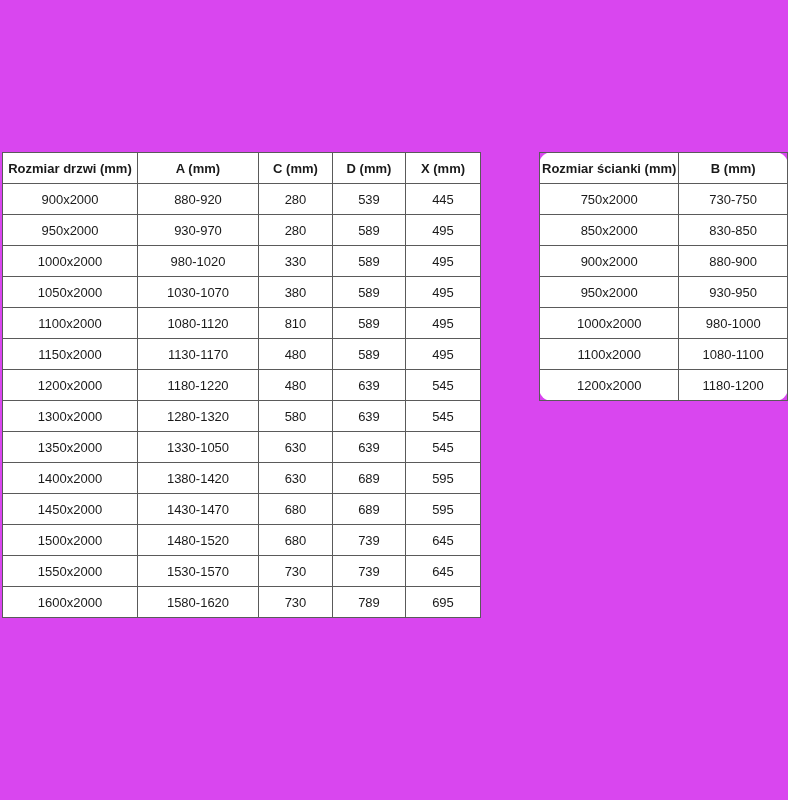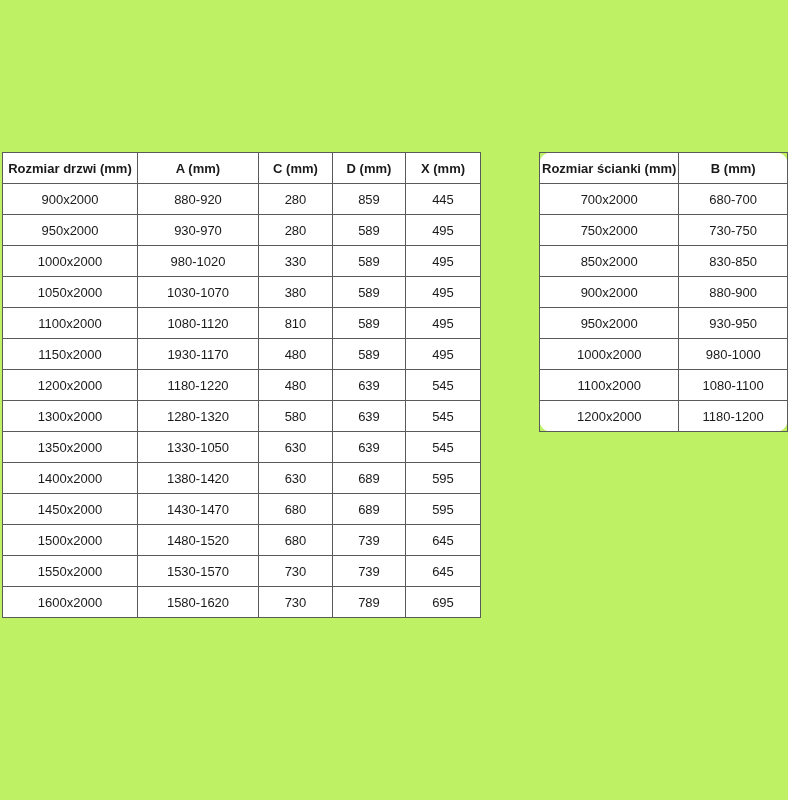--- a/index.html
+++ b/index.html
@@ -4,21 +4,21 @@
 <style>
   * { margin: 0; padding: 0; box-sizing: border-box; }
   html, body {
     width: 800px; height: 800px;
     background: #ffffff;
     font-family: "Liberation Sans", sans-serif;
   }
   .canvas {
     position: relative;
     width: 788px; height: 800px;
-    background: #bef264;
+    background: #d946ef;
     overflow: hidden;
   }
   table.dim-table {
     position: absolute;
     border-collapse: collapse;
     table-layout: fixed;
     background: #ffffff;
   }
   #doors-table { left: 2px;   top: 152px; }
   #walls-table { left: 539px; top: 152px; border-radius: 13px; }
@@ -55,21 +55,21 @@
           <th>C (mm)</th>
           <th>D (mm)</th>
           <th>X (mm)</th>
         </tr>
       </thead>
       <tbody>
         <tr>
           <td>900x2000</td>
           <td>880-920</td>
           <td>280</td>
-          <td>859</td>
+          <td>539</td>
           <td>445</td>
         </tr>
         <tr>
           <td>950x2000</td>
           <td>930-970</td>
           <td>280</td>
           <td>589</td>
           <td>495</td>
         </tr>
         <tr>
@@ -88,21 +88,21 @@
         </tr>
         <tr>
           <td>1100x2000</td>
           <td>1080-1120</td>
           <td>810</td>
           <td>589</td>
           <td>495</td>
         </tr>
         <tr>
           <td>1150x2000</td>
-          <td>1930-1170</td>
+          <td>1130-1170</td>
           <td>480</td>
           <td>589</td>
           <td>495</td>
         </tr>
         <tr>
           <td>1200x2000</td>
           <td>1180-1220</td>
           <td>480</td>
           <td>639</td>
           <td>545</td>
@@ -164,24 +164,20 @@
         <col style="width: 121px;">
       </colgroup>
       <thead>
         <tr>
           <th>Rozmiar ścianki (mm)</th>
           <th>B (mm)</th>
         </tr>
       </thead>
       <tbody>
         <tr>
-          <td>700x2000</td>
-          <td>680-700</td>
-        </tr>
-        <tr>
           <td>750x2000</td>
           <td>730-750</td>
         </tr>
         <tr>
           <td>850x2000</td>
           <td>830-850</td>
         </tr>
         <tr>
           <td>900x2000</td>
           <td>880-900</td>

